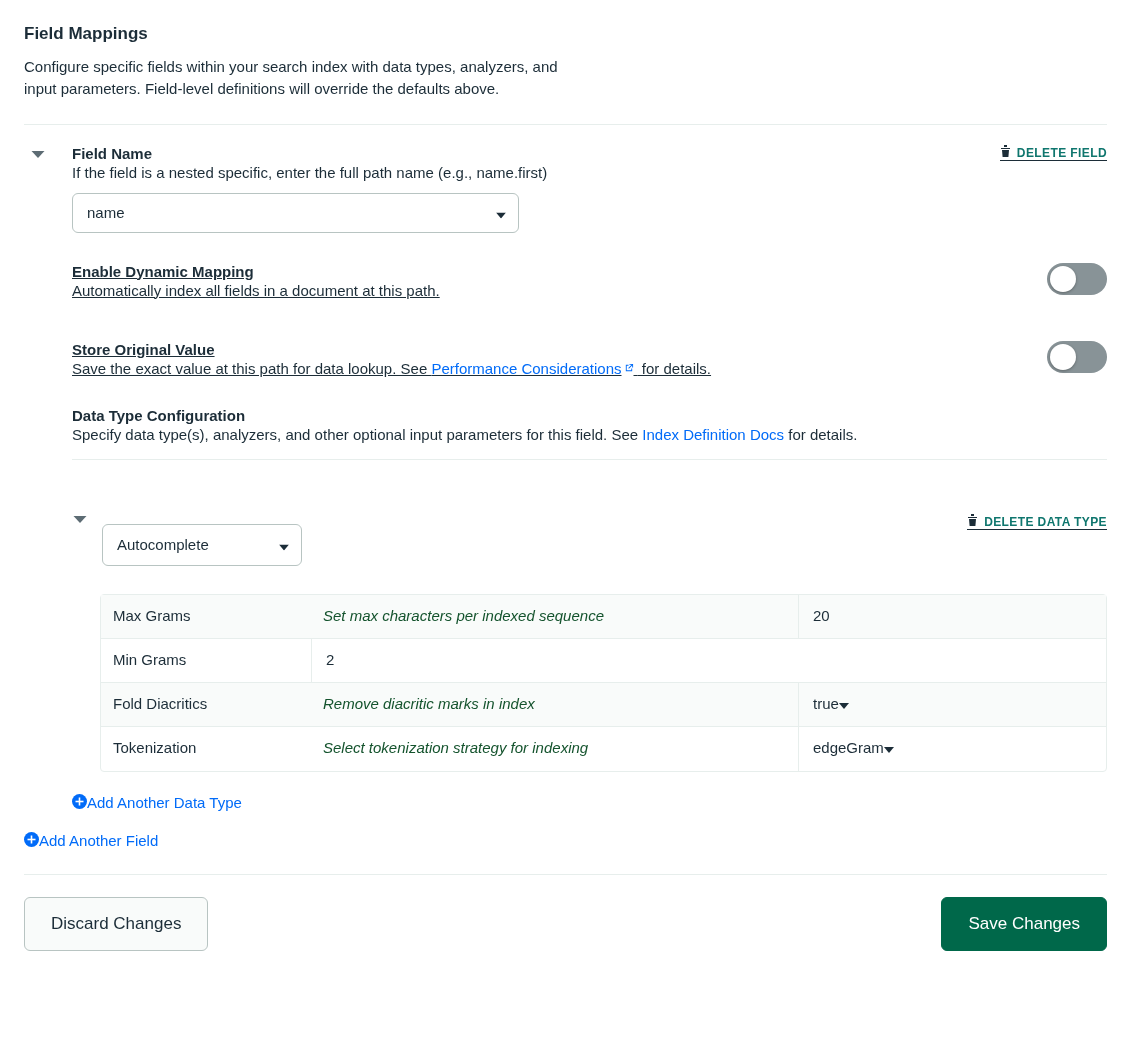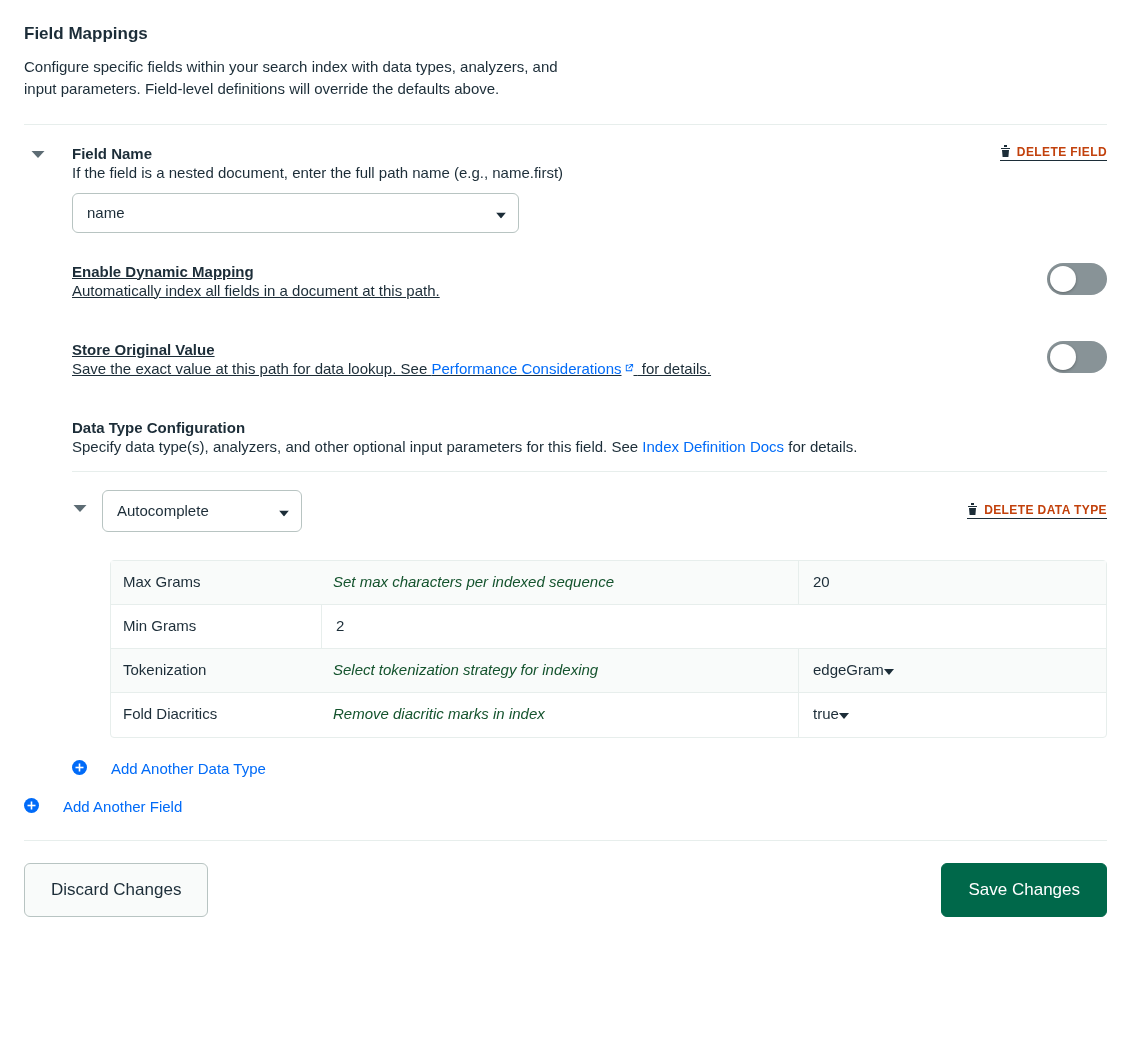--- a/index.html
+++ b/index.html
@@ -51,26 +51,26 @@
     color: #1c2d38;
     margin-bottom: 2px;
   }
   .label-desc {
     font-size: 15px;
     color: #1c2d38;
     margin-bottom: 12px;
   }
   .delete-link {
     display: inline-flex;
-    align-items: center;
+    align-items: flex-end;
     gap: 6px;
     font-size: 12px;
     font-weight: 700;
     letter-spacing: 0.4px;
-    color: #c2410c;
+    color: #0f766e;
     text-decoration: none;
     border-bottom: 1px solid #1c2d38;
     cursor: pointer;
   }
   .delete-link .trash svg { width: 11px; height: 12px; fill: #1c2d38; }
   .select-box {
     position: relative;
     width: 447px;
     height: 40px;
     border: 1px solid #b8c4c2;
@@ -110,21 +110,21 @@
   }
   .toggle .knob {
     width: 26px; height: 26px;
     background: #fff;
     border-radius: 50%;
     position: absolute;
     top: 3px; left: 3px;
     box-shadow: 0 1px 3px rgba(0,0,0,0.3);
   }
   .data-type-hdr {
-    margin-top: 30px;
+    margin-top: 18px;
   }
   .data-type-hdr .label-desc { margin-bottom: 0; }
   .dt-divider {
     border: none;
     border-top: 1px solid #e7eeec;
     margin: 16px 0 18px 0;
   }
   .dt-row {
     display: flex;
     align-items: center;
@@ -137,24 +137,25 @@
     width: 200px;
     height: 42px;
     border: 1px solid #b8c4c2;
     border-radius: 6px;
     background: #fff;
     display: flex;
     align-items: center;
     padding: 13px 14px;
     font-size: 15px;
     cursor: pointer;
+    margin-top: 46px;
   }
   .param-table {
     margin-top: 28px;
-    margin-left: 38px;
+    margin-left: 28px;
     border: 1px solid #e7eeec;
     border-radius: 4px;
   }
   .param-row {
     display: flex;
     align-items: stretch;
     border-bottom: 1px solid #e7eeec;
     min-height: 44px;
   }
   .param-row:last-child { border-bottom: none; }
@@ -176,21 +177,21 @@
     width: 308px;
     padding: 12px 14px;
     font-size: 15px;
     color: #1c2d38;
     border-left: 1px solid #e7eeec;
     position: relative;
   }
   .add-link {
     display: inline-flex;
     align-items: center;
-    gap: 24px;
+    gap: 0;
     color: #016bf8;
     font-size: 15px;
     cursor: pointer;
     margin-top: 22px;
   }
   .add-link .plus svg { width: 15px; height: 15px; fill: #016bf8; }
   .footer-divider {
     border: none;
     border-top: 1px solid #e7eeec;
     margin: 24px 0 22px 0;
@@ -256,21 +257,21 @@
 <div class="field-block">
   <div class="chevron-col">
     <span class="chevron-down"><svg viewBox="0 0 16 16">
           <use href="#i-chev"></use>
         </svg></span>
   </div>
   <div class="field-body">
     <div class="field-header-row">
       <div>
         <div class="label-title">Field Name</div>
-        <div class="label-desc">If the field is a nested document, enter the full path name (e.g., name.first)</div>
+        <div class="label-desc">If the field is a nested specific, enter the full path name (e.g., name.first)</div>
       </div>
       <a class="delete-link">
         <span class="trash"><svg viewBox="0 0 11 12">
               <use href="#i-trash"></use>
             </svg></span>
         <span>DELETE FIELD</span>
       </a>
     </div>
     <div class="select-box">
       <span>name</span>
@@ -336,30 +337,30 @@
         <div class="param-row">
           <div class="cell-name">Max Grams</div>
           <div class="cell-desc">Set max characters per indexed sequence</div>
           <div class="cell-val">20</div>
         </div>
         <div class="param-row">
           <div class="cell-name">Min Grams</div>
           <div class="cell-val">2</div>
         </div>
         <div class="param-row">
+          <div class="cell-name">Fold Diacritics</div>
+          <div class="cell-desc">Remove diacritic marks in index</div>
+          <div class="cell-val">true<span class="caret"><svg viewBox="0 0 10 6">
+                <use href="#i-caret"></use>
+              </svg></span></div>
+        </div>
+        <div class="param-row">
           <div class="cell-name">Tokenization</div>
           <div class="cell-desc">Select tokenization strategy for indexing</div>
           <div class="cell-val">edgeGram<span class="caret"><svg viewBox="0 0 10 6">
-                <use href="#i-caret"></use>
-              </svg></span></div>
-        </div>
-        <div class="param-row">
-          <div class="cell-name">Fold Diacritics</div>
-          <div class="cell-desc">Remove diacritic marks in index</div>
-          <div class="cell-val">true<span class="caret"><svg viewBox="0 0 10 6">
                 <use href="#i-caret"></use>
               </svg></span></div>
         </div>
       </div>
 
     <div class="add-link">
       <span class="plus"><svg viewBox="0 0 15 15">
             <use href="#i-plus"></use>
           </svg></span>
       <span>Add Another Data Type</span>

